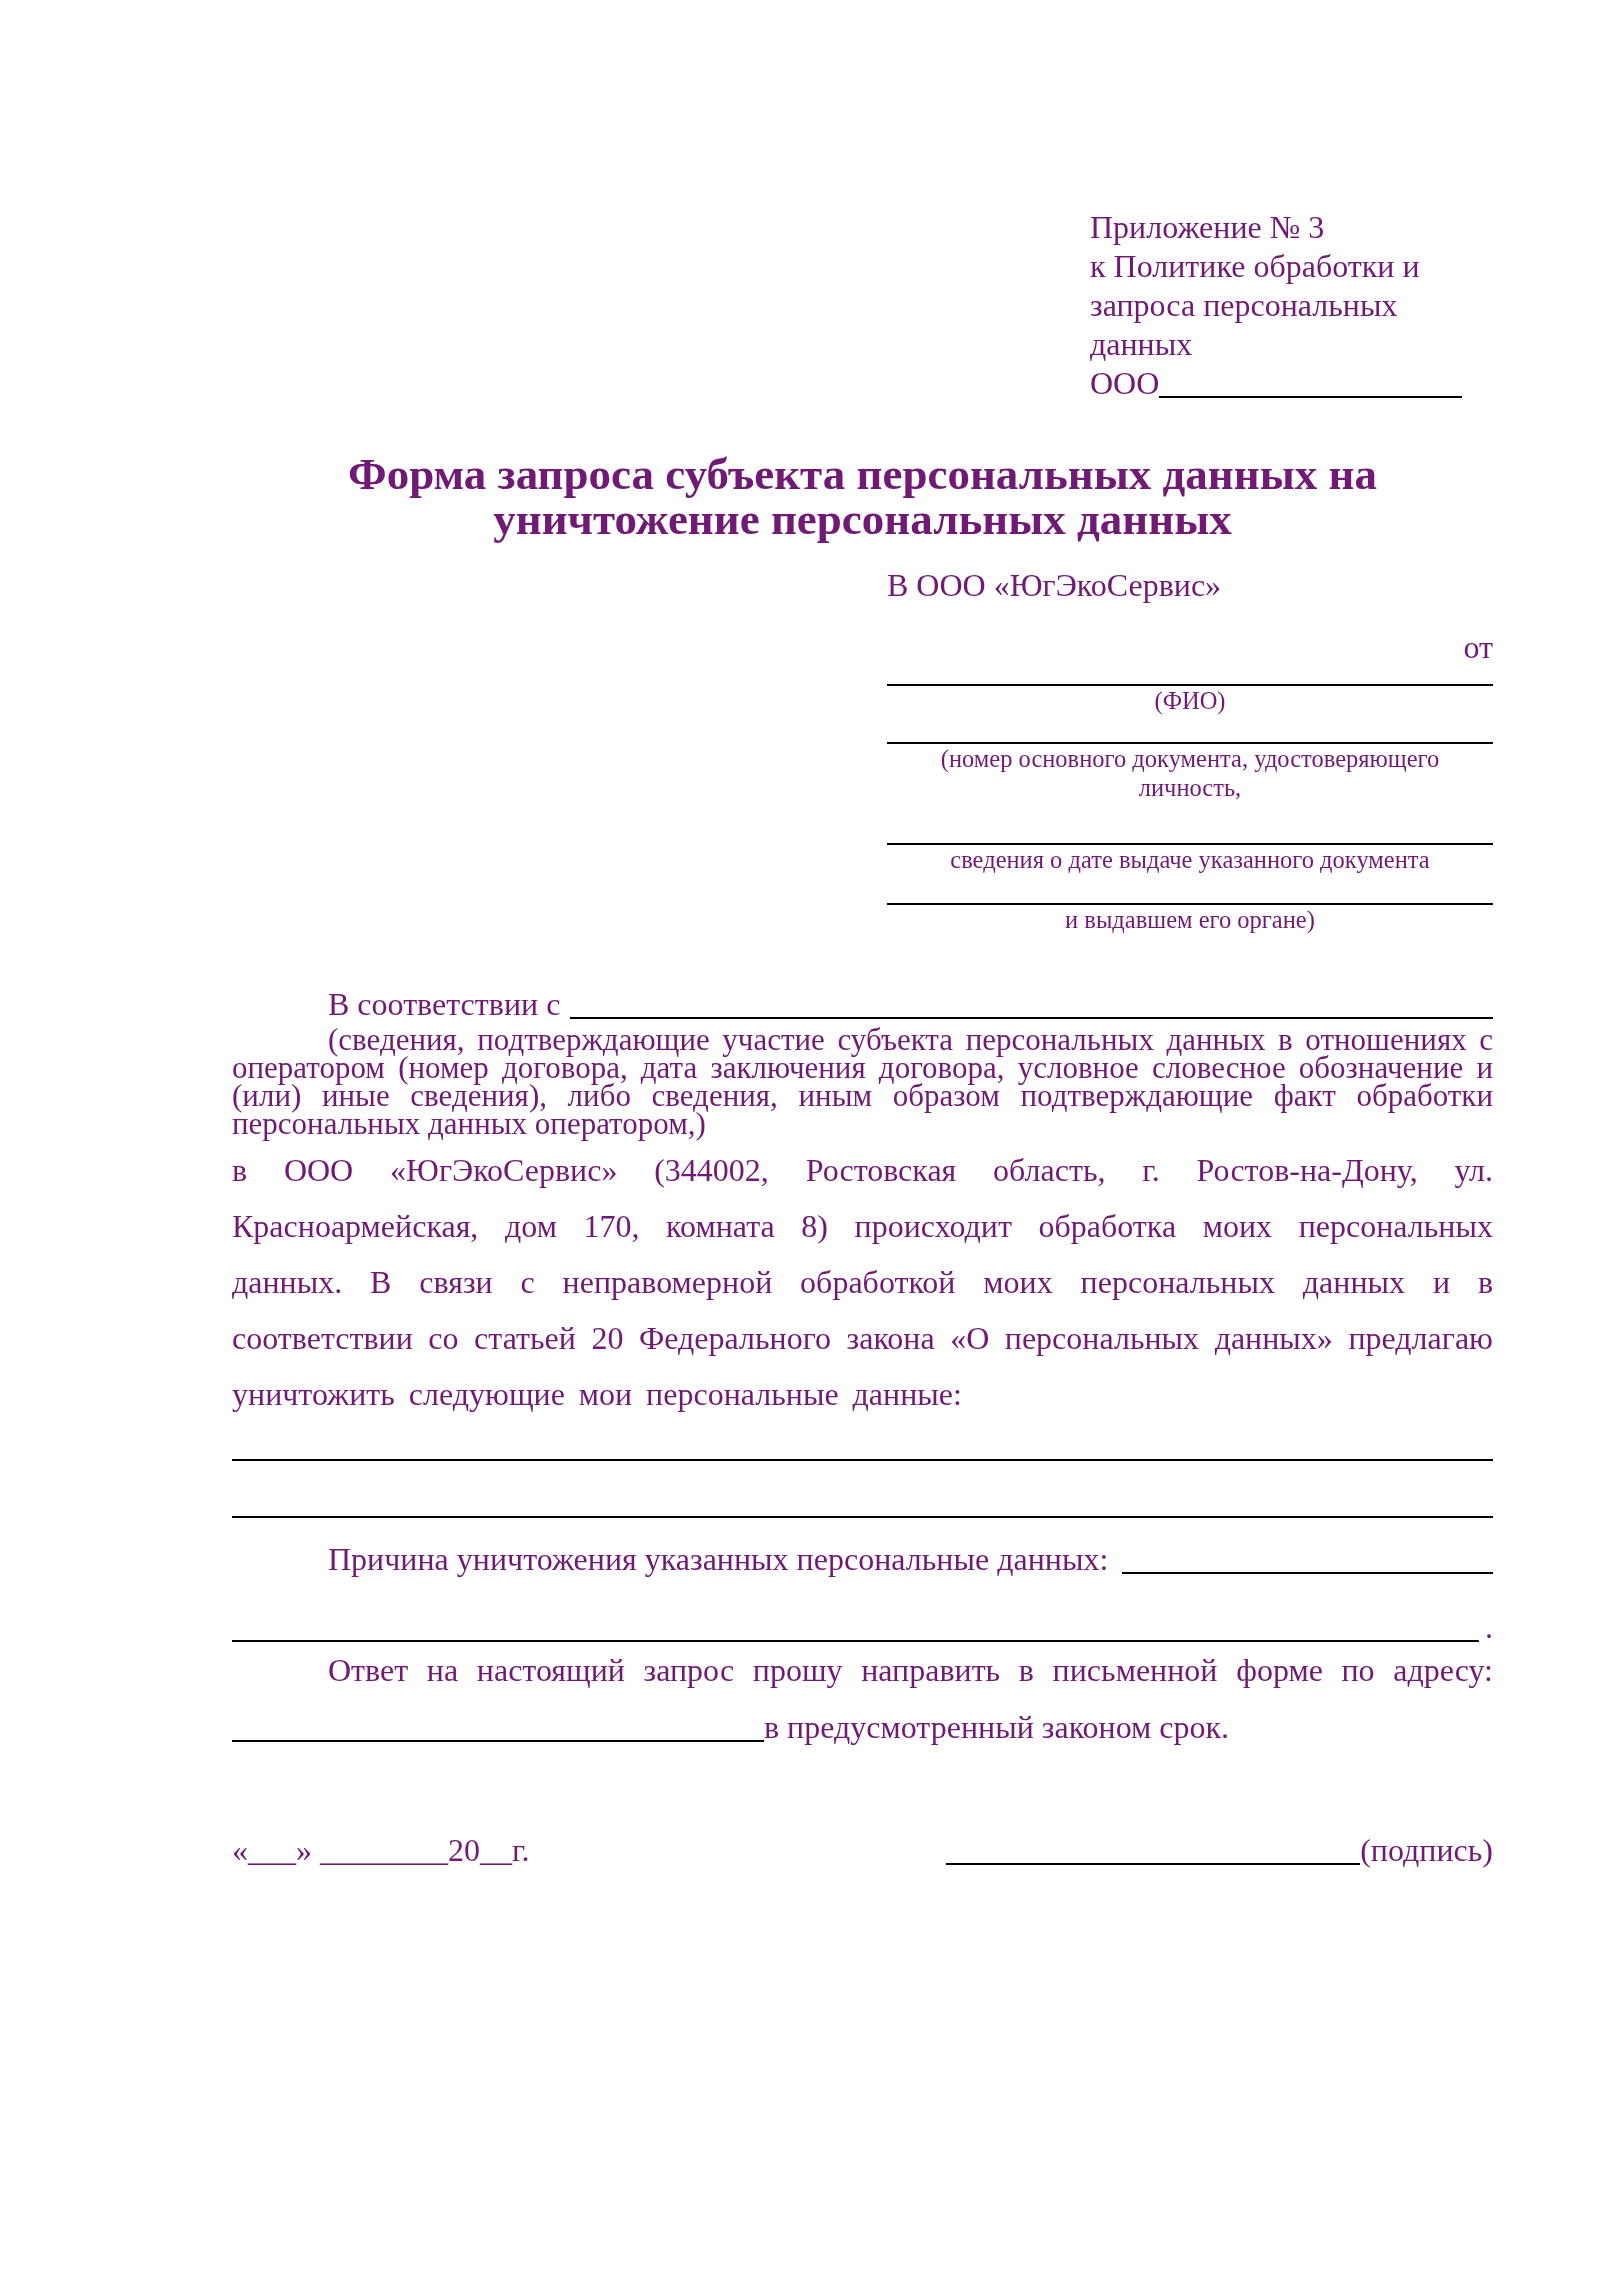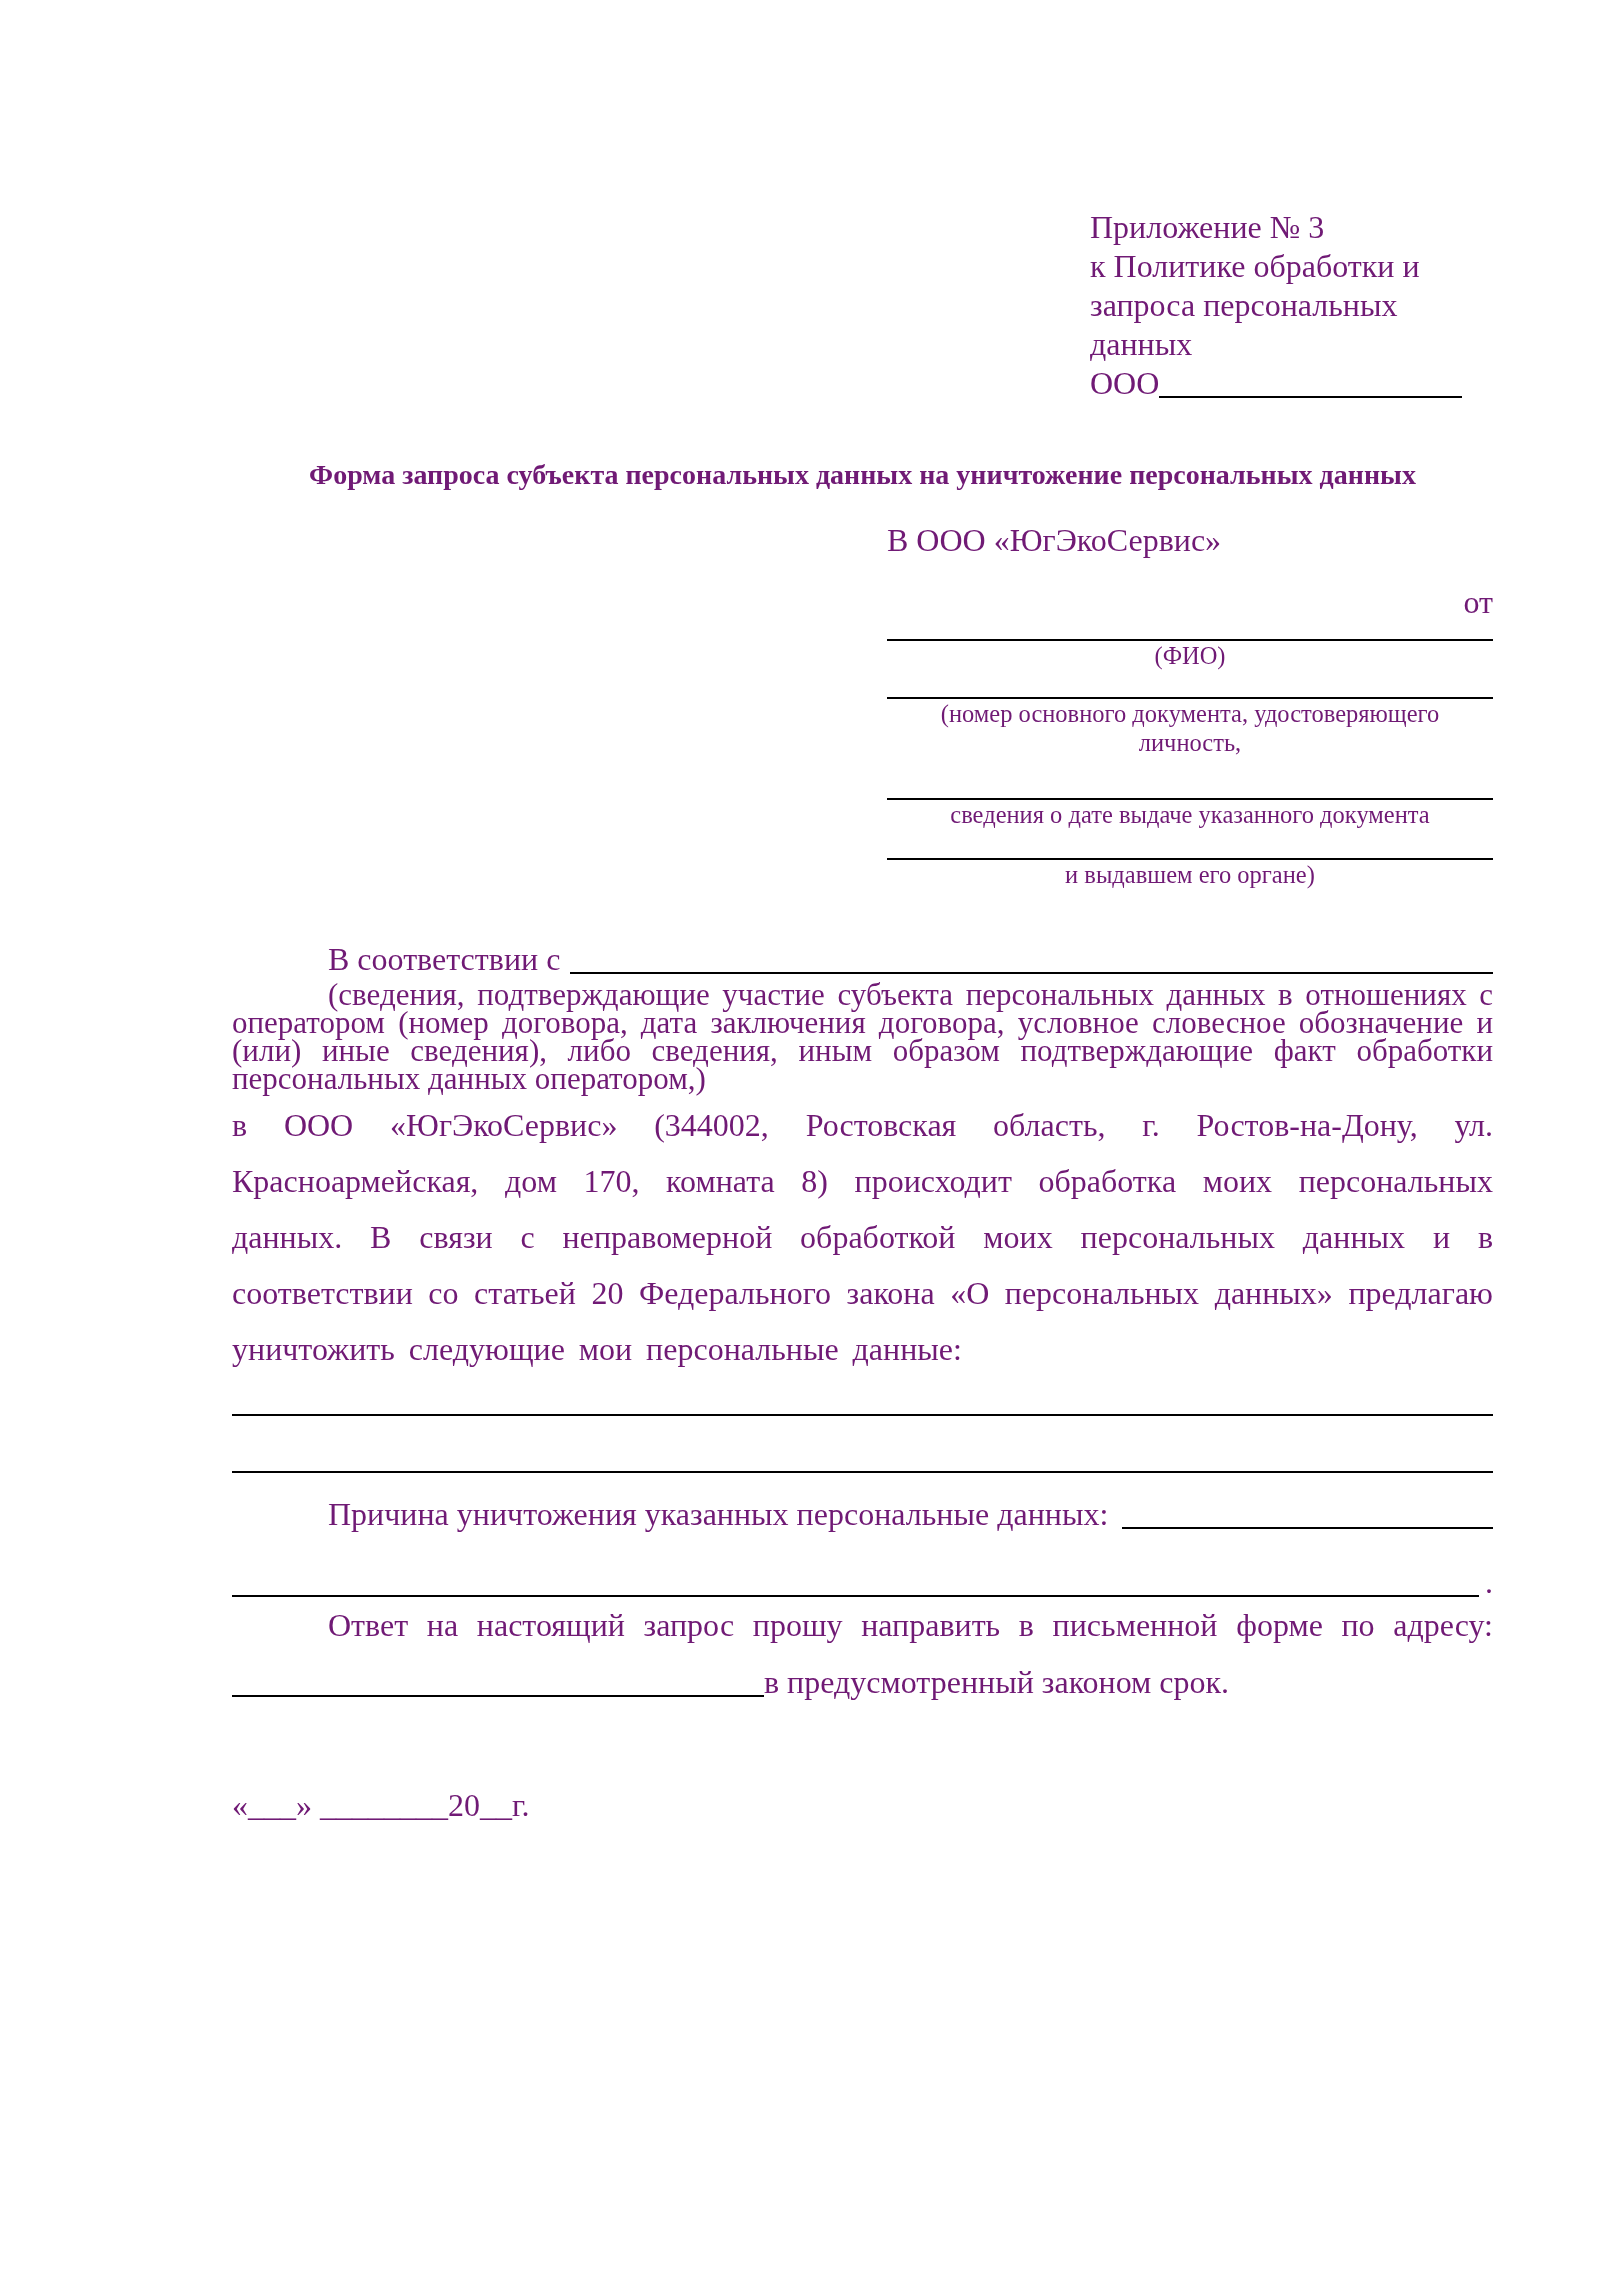--- a/index.html
+++ b/index.html
@@ -22,21 +22,21 @@
   .appendix { margin-top: 208px; margin-left: 858px; width: 372px; line-height: 39px; }
   .appendix-row { display: flex; align-items: flex-end; height: 39px; }
   .appendix-row .fill { flex: 1; margin-bottom: 4.9px; }
 
   
   .doc-title {
     margin: 49px auto 0;
     max-width: 1137px;
     text-align: center;
     font-weight: bold;
-    font-size: 28px;
+    font-size: 45px;
     line-height: 45px;
   }
 
   
   .addressee { margin-top: 23.5px; margin-left: 655px; width: 606px; }
   .addr-to { line-height: 39px; }
   .addr-from { margin-top: 23.5px; line-height: 39px; text-align: right; }
   .addr-field .line { height: 0; border-top: 2.9px solid #000; }
   .addr-field .caption { text-align: center; font-size: 24.5px; line-height: 29px; }
   .f1 .line { margin-top: 16.7px; }
@@ -155,16 +155,20 @@
   </div>
 
   <div class="answer-par">Ответ на настоящий запрос прошу направить в письменной форме по адресу:</div>
   <div class="address-row">
     <span class="fill rule"></span>
     <span class="tail">в предусмотренный законом срок.</span>
   </div>
 
   <div class="footer-row">
     <span class="date">«___» ________20__г.</span>
+    <span class="sign-group">
+      <span class="sign-line rule"></span>
+      <span class="sign-caption">(подпись)</span>
+    </span>
   </div>
 
 </div>
 
 
 </body></html>

